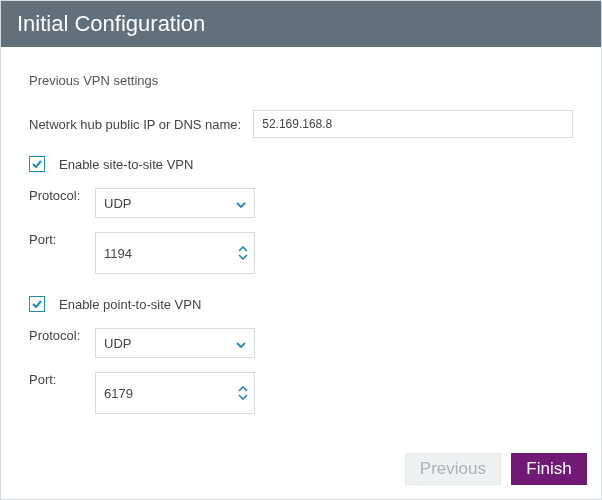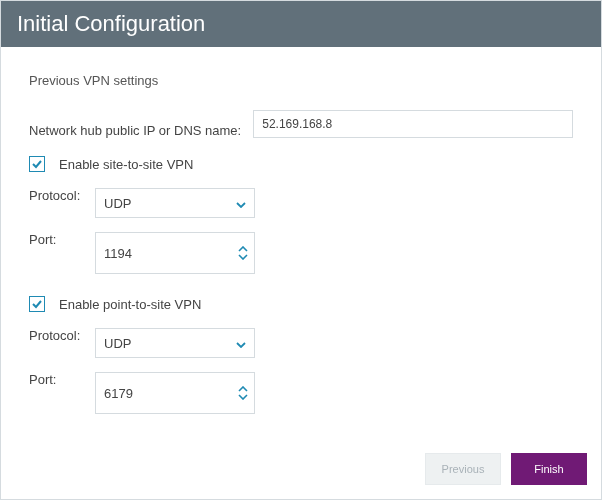--- a/index.html
+++ b/index.html
@@ -1,36 +1,36 @@
 <!DOCTYPE html>
 <html><head>
 <meta charset="utf-8">
 <style>
   html,body{margin:0;padding:0;font-family:"Segoe UI",Arial,sans-serif;font-size:13px;color:#444;background:#fff}
   .dialog{width:602px;height:500px;border:1px solid #d5dbdf;box-sizing:border-box;background:#fff;position:relative}
   .titlebar{background:#61707a;color:#fff;padding:10px 16px;font-size:22px;font-weight:400}
   .body{padding:26px 28px 0 28px}
   .section-label{color:#555;margin-bottom:22px}
-  .row{display:flex;align-items:flex-end;margin-bottom:18px}
+  .row{display:flex;align-items:center;margin-bottom:18px}
   .lbl{color:#444}
   .lbl-ip{margin-right:12px}
   .txt{flex:1;height:28px;border:1px solid #d5dbdf;padding:0 8px;font-size:12px;color:#444;box-sizing:border-box}
   .checkbox{width:16px;height:16px;border:1px solid #1f8ab3;display:flex;align-items:center;justify-content:center;margin-right:14px;box-sizing:border-box}
   .checkbox svg{display:block}
   .form-line{display:flex;align-items:flex-start;margin-bottom:14px}
   .form-line .lbl{width:66px}
   .select{width:160px;height:30px;border:1px solid #d5dbdf;display:flex;align-items:center;justify-content:space-between;padding:8px 8px;box-sizing:border-box;cursor:pointer}
   .select .val{color:#444}
   .chev{color:#1f8ab3}
   .spinner{width:160px;height:42px;border:1px solid #d5dbdf;display:flex;align-items:stretch;box-sizing:border-box}
   .spinner .val{flex:1;display:flex;align-items:center;padding:0 8px;color:#444}
   .spin-btns{width:22px;display:flex;flex-direction:column;align-items:center;justify-content:center}
   .spin-btns div{color:#1f8ab3;line-height:8px;font-size:10px;cursor:pointer}
   .footer{position:absolute;right:14px;bottom:14px;display:flex;gap:10px}
-  .btn{height:32px;min-width:76px;display:flex;align-items:center;justify-content:center;font-size:11px;cursor:pointer;box-sizing:border-box;padding:0 14px}
+  .btn{height:32px;min-width:76px;display:flex;align-items:center;justify-content:center;font-size:17px;cursor:pointer;box-sizing:border-box;padding:0 14px}
   .btn.prev{background:#eef1f2;color:#a9b2b8;border:1px solid #e6eaec}
   .btn.finish{background:#701a75;color:#fff}
 </style>
 </head>
 <body>
 
 <div class="dialog">
 
   <div class="titlebar">
     <span>Initial Configuration</span>

